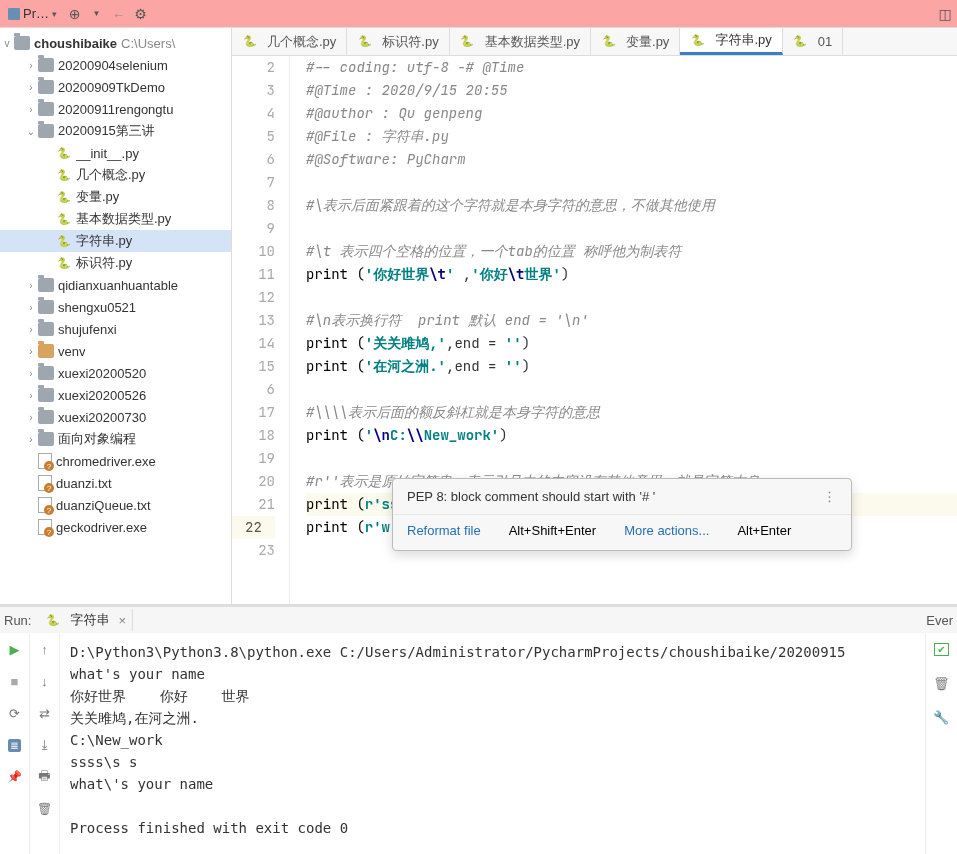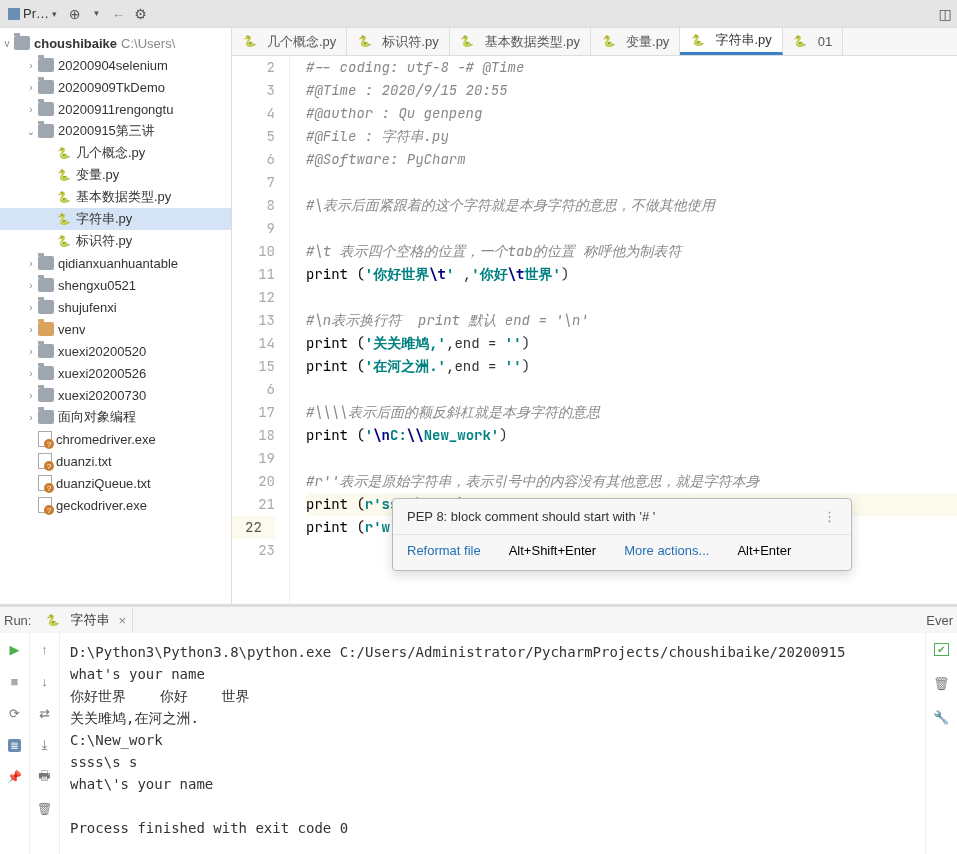--- a/index.html
+++ b/index.html
@@ -1,17 +1,17 @@
 <!DOCTYPE html>
 <html><head>
 <meta charset="utf-8">
 <style>
 * { margin: 0; padding: 0; box-sizing: border-box; }
 body { font-family: "Segoe UI", Arial, sans-serif; font-size: 13px; color: #333; background: #fff; width: 957px; height: 854px; overflow: hidden; display: flex; flex-direction: column; }
-.toolbar { height: 28px; background: #e5e5e5; border-bottom: 1px solid #ddd; display: flex; align-items: center; padding: 0 4px; gap: 6px; }
+.toolbar { height: 28px; background: #fca5a5; border-bottom: 1px solid #ddd; display: flex; align-items: center; padding: 0 4px; gap: 6px; }
 .toolbar-dropdown { display: flex; align-items: center; gap: 3px; padding: 2px 4px; }
 .toolbar-icon { width: 16px; height: 16px; display: inline-flex; align-items: center; justify-content: center; }
 .icon-crosshair::before { content:"⊕"; color:#555; font-size:14px; }
 .icon-down::before { content:"▼"; color:#555; font-size:8px; }
 .icon-back::before { content:"←"; color:#888; }
 .icon-gear::before { content:"⚙"; color:#555; font-size:14px; }
 .icon-split::before { content:"◫"; color:#555; font-size:14px; }
 .main-area { flex: 1; display: flex; overflow: hidden; }
 .sidebar { width: 232px; border-right: 1px solid #ddd; overflow: hidden; display: flex; flex-direction: column; }
 .tree { flex: 1; overflow-y: auto; padding: 4px 0; }
@@ -37,21 +37,21 @@
 .gutter-line { height: 23px; }
 .gutter-line.current { color: #555; background: #fcfaec; text-align: center; }
 .code-lines { flex: 1; padding-left: 16px; position: relative; }
 .code-line { height: 23px; white-space: pre; }
 .code-line.current { background: #fcfaec; }
 .c-comment { color: #888; font-style: italic; }
 .c-kw { color: #000; }
 .c-str { color: #008080; font-weight: bold; }
 .c-esc { color: #000080; font-weight: bold; }
 .c-punc { color: #333; }
-.tooltip { position: absolute; top: 478px; left: 392px; width: 460px; background: #f7f7f7; border: 1px solid #bbb; border-radius: 4px; box-shadow: 0 4px 12px rgba(0,0,0,0.15); z-index: 10; margin-top: 20px; }
+.tooltip { position: absolute; top: 478px; left: 392px; width: 460px; background: #f7f7f7; border: 1px solid #bbb; border-radius: 4px; box-shadow: 0 4px 12px rgba(0,0,0,0.15); z-index: 10; }
 .tooltip-head { padding: 10px 14px; display: flex; justify-content: space-between; align-items: center; }
 .tooltip-body { padding: 8px 14px 12px; display: flex; gap: 28px; align-items: center; border-top: 1px solid #e5e5e5; }
 .tooltip-link { color: #2470b3; cursor: pointer; }
 .tooltip-shortcut { color: #000000; }
 .tooltip-dots { color: #888; letter-spacing: 1px; }
 .run-panel { height: 250px; border-top: 3px solid #ddd; display: flex; flex-direction: column; }
 .run-header { height: 26px; display: flex; align-items: center; padding: 0 4px; gap: 8px; background: #f6f6f6; }
 .run-title { color: #555; }
 .run-tab { display: flex; align-items: center; gap: 5px; padding: 2px 6px; border-right: 1px solid #ddd; }
 .run-tab .close-x::before { content:"×"; color:#888; margin-left:4px; }
@@ -121,20 +121,26 @@
           <div class="tree-row">
             <span class="tree-indent" style="width: 24px;"></span>
             <span class="tree-arrow">⌄</span>
             <span class="folder-icon"></span>
             <span class="tree-label">20200915第三讲</span>
           </div>
           <div class="tree-row">
             <span class="tree-indent" style="width: 42px;"></span>
             <span class="tree-arrow"></span>
             <span class="py-icon"></span>
+            <span class="tree-label">__init__.py</span>
+          </div>
+          <div class="tree-row">
+            <span class="tree-indent" style="width: 42px;"></span>
+            <span class="tree-arrow"></span>
+            <span class="py-icon"></span>
             <span class="tree-label">几个概念.py</span>
           </div>
           <div class="tree-row">
             <span class="tree-indent" style="width: 42px;"></span>
             <span class="tree-arrow"></span>
             <span class="py-icon"></span>
             <span class="tree-label">变量.py</span>
           </div>
           <div class="tree-row">
             <span class="tree-indent" style="width: 42px;"></span>

